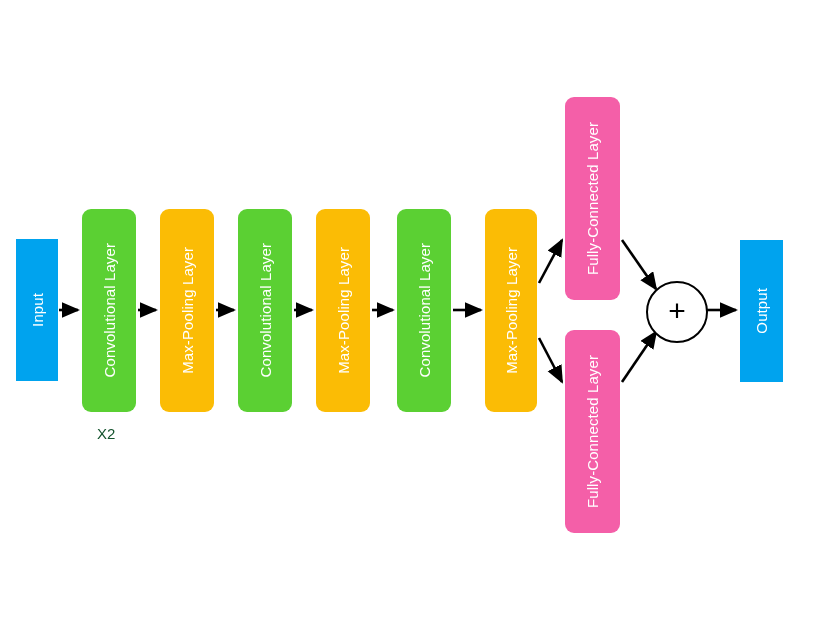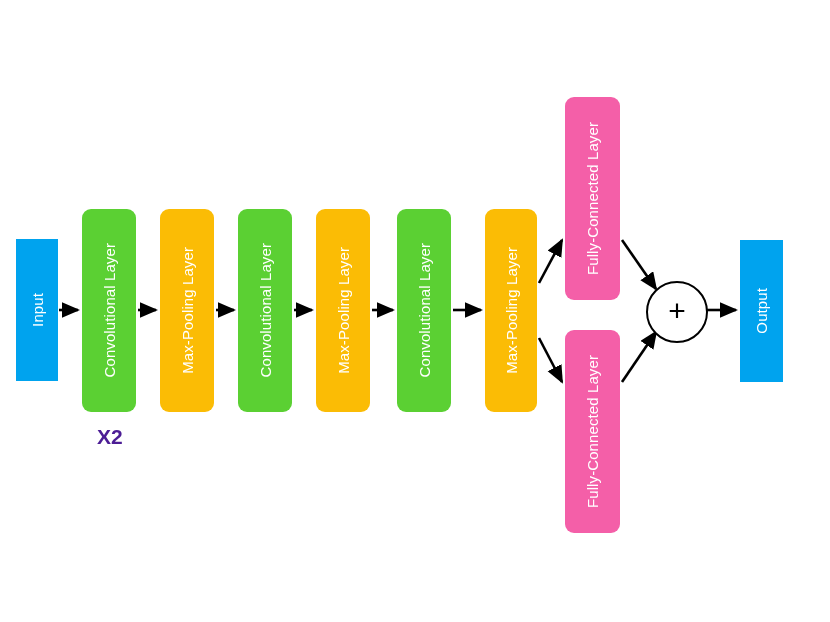--- a/index.html
+++ b/index.html
@@ -53,23 +53,23 @@
   }
   .sum-node .plus {
     font-size: 30px;
     color: #000000;
     line-height: 1;
     font-family: "Liberation Sans", sans-serif;
     margin-top: -3px;
   }
   .repeat-label {
     position: absolute;
-    font-size: 21px;
-    font-weight: bold;
-    color: #4c1d95;
+    font-size: 15px;
+    font-weight: normal;
+    color: #14532d;
     font-family: "Liberation Sans", sans-serif;
     white-space: nowrap;
   }
   svg.edges {
     position: absolute;
     left: 0;
     top: 0;
     width: 830px;
     height: 622px;
     pointer-events: none;

